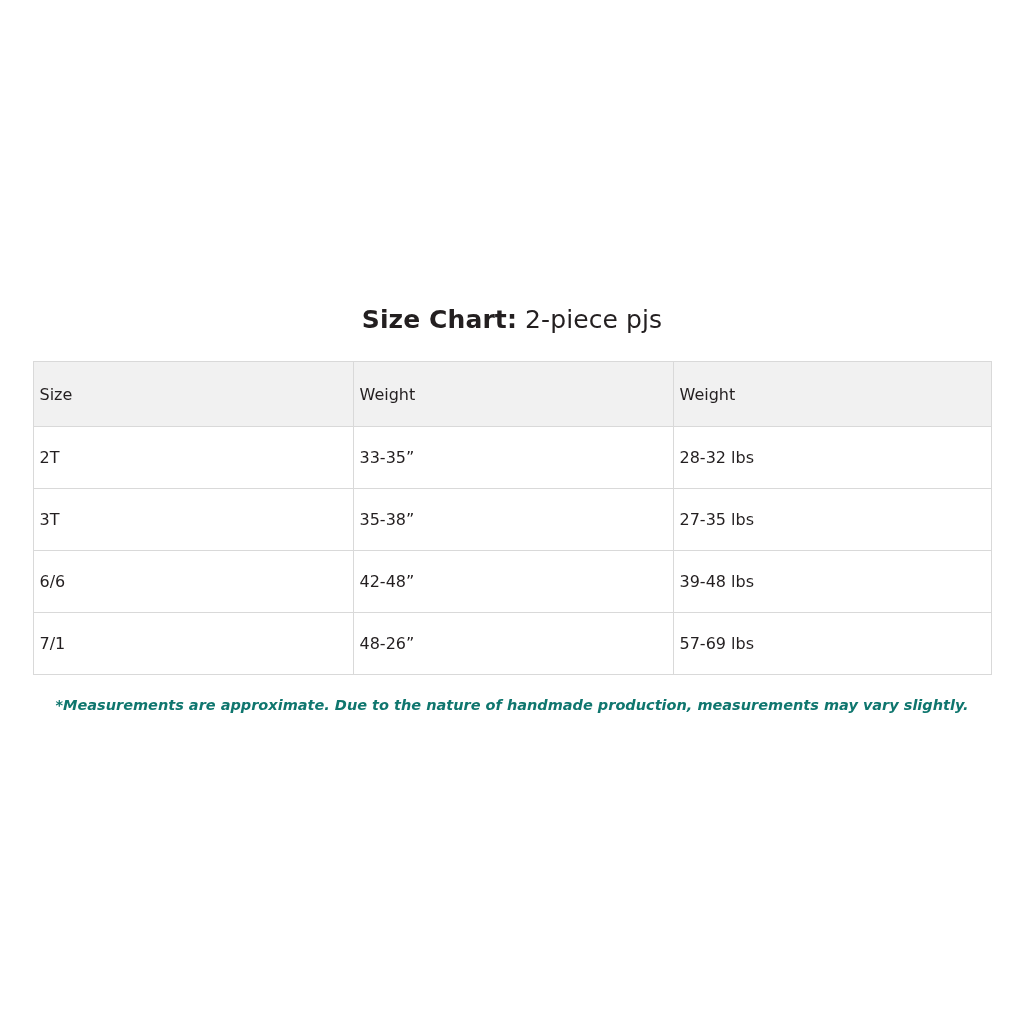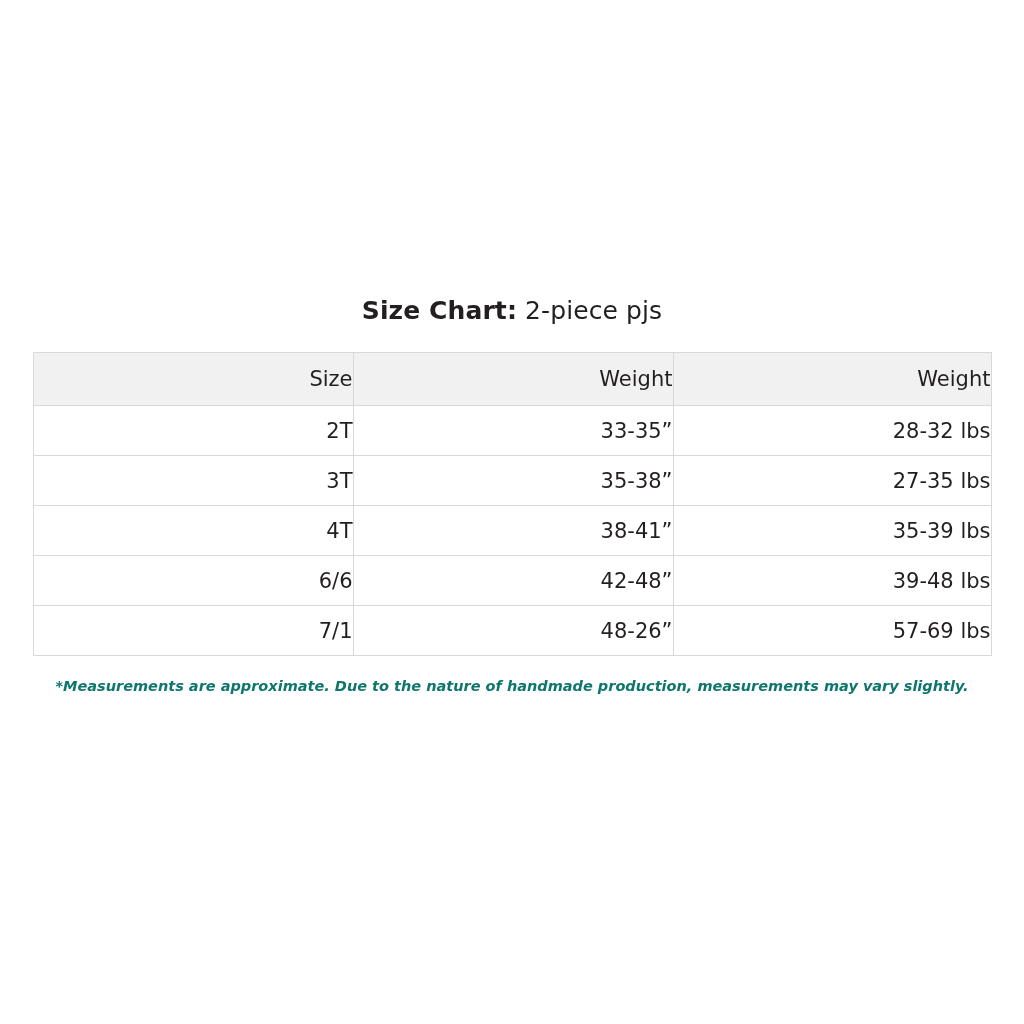--- a/index.html
+++ b/index.html
@@ -16,21 +16,21 @@
   }
   .page {
     position: relative;
     width: 1024px;
     height: 1024px;
     box-sizing: border-box;
   }
   .chart-wrap {
     position: absolute;
     left: 0;
-    top: 0;
+    top: 9px;
     width: 1024px;
     padding-top: 296px;
   }
   .chart-title {
     text-align: center;
     font-size: 25px;
     line-height: 30px;
     color: #231f20;
     margin: 0 0 26px 0;
     font-weight: 400;
@@ -44,25 +44,25 @@
     margin: 0 auto;
     width: 958px;
     table-layout: fixed;
   }
   table.size-chart col.c-size { width: 320px; }
   table.size-chart col.c-height { width: 320px; }
   table.size-chart col.c-weight { width: 318px; }
   table.size-chart th,
   table.size-chart td {
     border: 1px solid #d9d9d9;
-    text-align: right;
-    font-size: 21px;
+    text-align: left;
+    font-size: 16px;
     color: #231f20;
     font-weight: 400;
-    padding: 0;
+    padding: 6px;
     height: 49px;
     vertical-align: middle;
   }
   table.size-chart thead th {
     background: #f1f1f1;
     height: 52px;
     font-weight: 400;
   }
   .footnote {
     width: 958px;
@@ -101,25 +101,20 @@
           <td>2T</td>
           <td>33-35”</td>
           <td>28-32 lbs</td>
         </tr>
         <tr>
           <td>3T</td>
           <td>35-38”</td>
           <td>27-35 lbs</td>
         </tr>
         <tr>
-          <td>4T</td>
-          <td>38-41”</td>
-          <td>35-39 lbs</td>
-        </tr>
-        <tr>
           <td>6/6</td>
           <td>42-48”</td>
           <td>39-48 lbs</td>
         </tr>
         <tr>
           <td>7/1</td>
           <td>48-26”</td>
           <td>57-69 lbs</td>
         </tr>
       </tbody>

